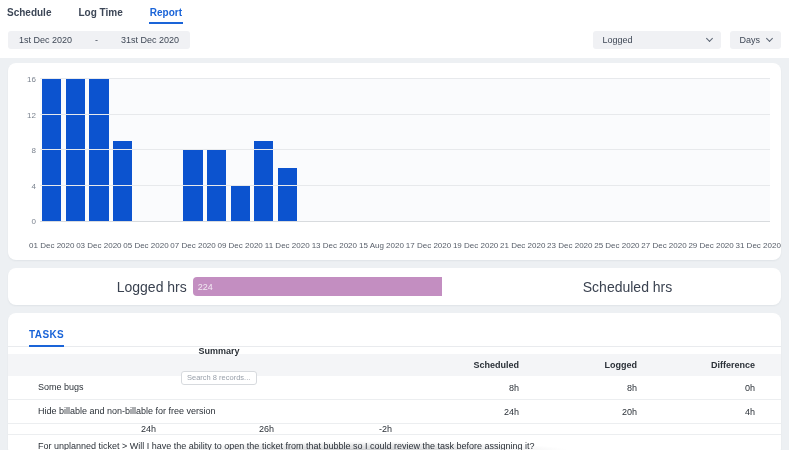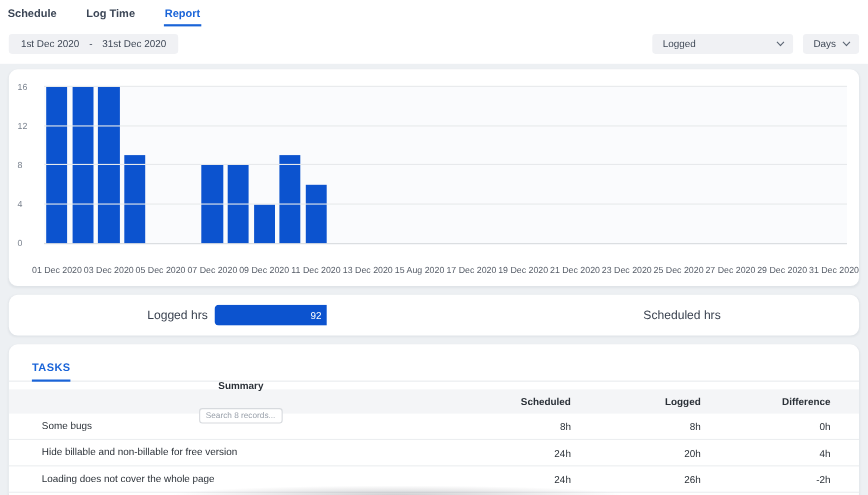--- a/index.html
+++ b/index.html
@@ -12,21 +12,21 @@
   .topbar { background:#fff; padding:5px 8px 0 6px; }
   .tabs { display:flex; gap:25px; }
   .tab {
     font-size:10px; font-weight:600; color:#3c4656; cursor:pointer;
     padding:2px 1px 4px; border-bottom:2px solid transparent;
   }
   .tab.active { color:#1a64d8; border-bottom-color:#1a64d8; }
   .filterbar { display:flex; align-items:center; background:#fff; padding:7px 8px 9px; }
   .chip {
     background:#f0f1f4; border-radius:3px; padding:4px 11px; font-size:9px;
-    color:#3f4856; display:flex; align-items:center; gap:9px; cursor:pointer;
+    color:#3f4856; display:flex; align-items:center; gap:23px; cursor:pointer;
   }
   .spacer { flex:1; }
   .dropdown {
     background:#f0f1f4; border-radius:3px; padding:4px 9px; font-size:9px;
     color:#3f4856; display:flex; align-items:center; cursor:pointer;
   }
   .dropdown.wide { width:128px; justify-content:space-between; margin-right:9px; }
   .dropdown.small { gap:7px; }
   .chev {
     width:5px; height:5px; border-right:1.4px solid #5a6472; border-bottom:1.4px solid #5a6472;
@@ -42,35 +42,35 @@
   }
   
   .chart-card { height:197px; padding:16px 11px 6px 8px; }
   .plot-wrap { position:relative; margin-left:24px; }
   .plot {
     position:relative; height:143px; background:#fafbfd;
     border-bottom:1px solid #d8dbde;
   }
   .gridline { position:absolute; left:0; right:0; height:1px; background:#e7e9ec; }
   .ylabel {
-    position:absolute; right:100%; margin-right:4px; width:20px; text-align:left;
+    position:absolute; right:100%; margin-right:4px; width:20px; text-align:right;
     font-size:8px; color:#7b838f; transform:translateY(50%);
   }
   .bars { position:absolute; inset:0; display:flex; align-items:flex-end; }
   .bar-slot { flex:1; display:flex; align-items:flex-end; justify-content:center; height:100%; }
   .bar { width:82%; background:#0c53cf; }
   .xlabels { display:flex; margin-top:19px; }
   .xslot { flex:1; position:relative; height:12px; }
   .xslot span {
     position:absolute; left:50%; transform:translateX(-50%);
     font-size:8px; color:#565d68; white-space:nowrap;
   }
   
   .progress-card { height:37px; display:flex; align-items:center; justify-content:center; }
-  .p-label { font-size:11px; color:#3a4250; }
+  .p-label { font-size:14px; color:#3a4250; }
   .p-label.left { margin-right:6px; }
   .p-label.right { margin-left:6px;padding-left:32px; }
   .pbar { width:352px; height:19px; border-radius:4px; overflow:hidden; display:flex; }
   .pseg { display:flex; align-items:center; font-size:9px; }
   .pseg.logged { background:#0c53cf; color:#fff; justify-content:flex-end; padding-right:5px; }
   .pseg.scheduled { background:#c38ec1; color:#f2e9f2; justify-content:flex-start; padding-left:5px; }
   
   .tasks-card { flex:1; padding-top:11px; overflow:hidden; }
   .tasks-title-row { border-bottom:1px solid #e9ebee; padding:0 0 0 21px; }
   .tasks-title {
@@ -257,21 +257,21 @@
           <div class="xslot">
             <span>31 Dec 2020</span>
           </div>
         </div>
     </div>
   </div>
 
   <div class="card progress-card">
     <span class="p-label left">Logged hrs</span>
     <div class="pbar">
-      <div class="pseg logged" style="width: 29.1139%;">92</div>
+      <div class="pseg scheduled" style="width: 70.8861%;">224</div>
     </div>
     <span class="p-label right">Scheduled hrs</span>
   </div>
 
   <div class="card tasks-card">
     <div class="tasks-title-row">
       <span class="tasks-title">TASKS</span>
     </div>
     <div class="ttable">
       <div class="trow thead">
@@ -290,21 +290,20 @@
             <div class="c-num">8h</div>
             <div class="c-num">0h</div>
           </div>
           <div class="trow">
             <div class="c-sum">Hide billable and non-billable for free version</div>
             <div class="c-num">24h</div>
             <div class="c-num">20h</div>
             <div class="c-num">4h</div>
           </div>
           <div class="trow">
-            <div class="c-sum">Loading does not cover the whole page</div>
             <div class="c-num">24h</div>
             <div class="c-num">26h</div>
             <div class="c-num">-2h</div>
           </div>
           <div class="trow">
             <div class="c-sum">For unplanned ticket &gt; Will I have the ability to open the ticket from that bubble so I could review the task before assigning it?</div>
           </div>
         </div>
     </div>
   </div>

